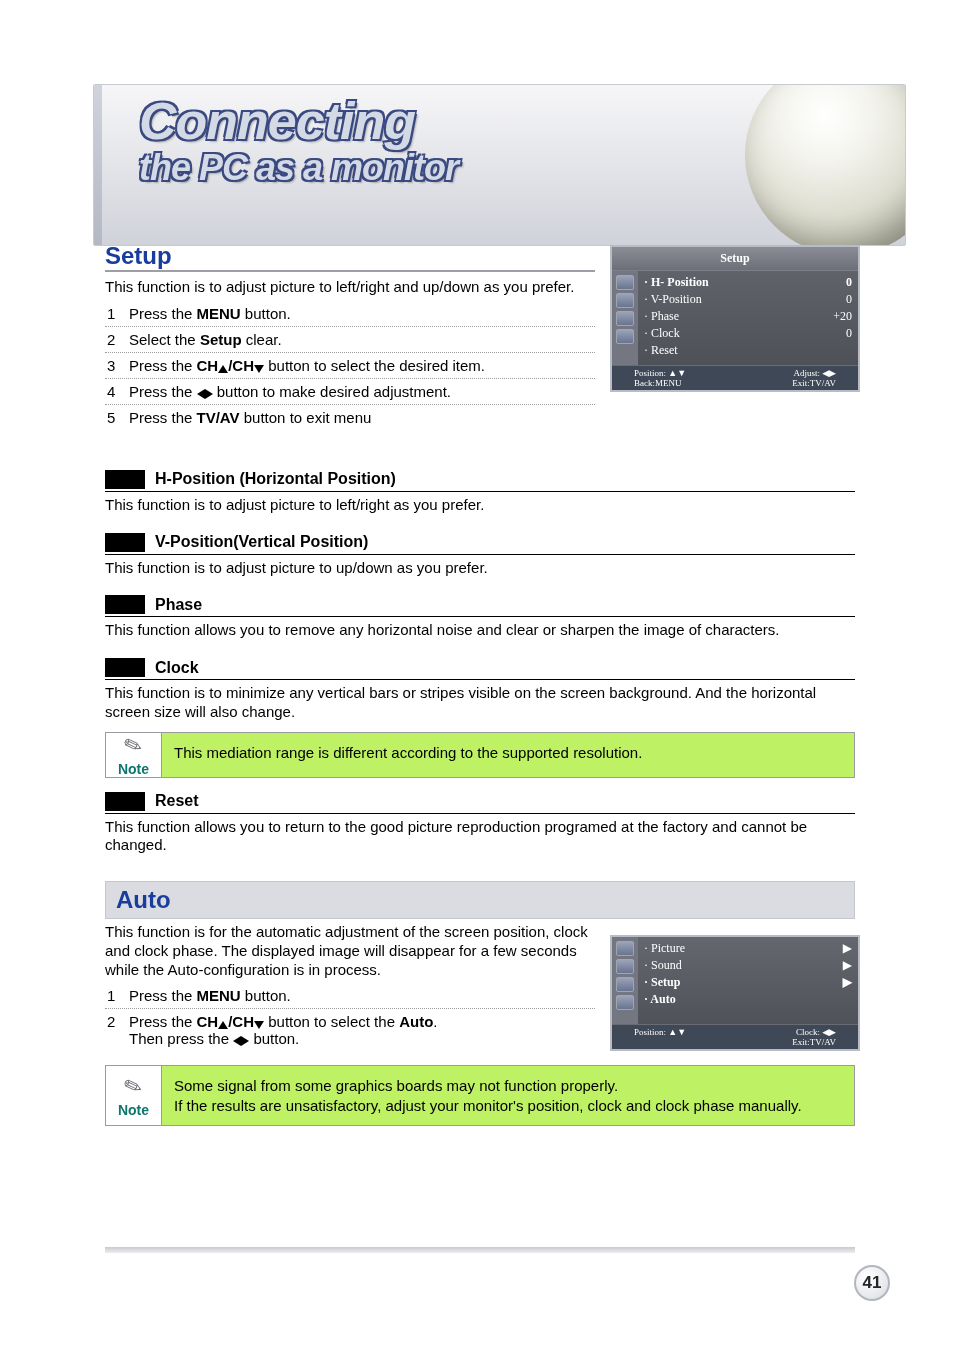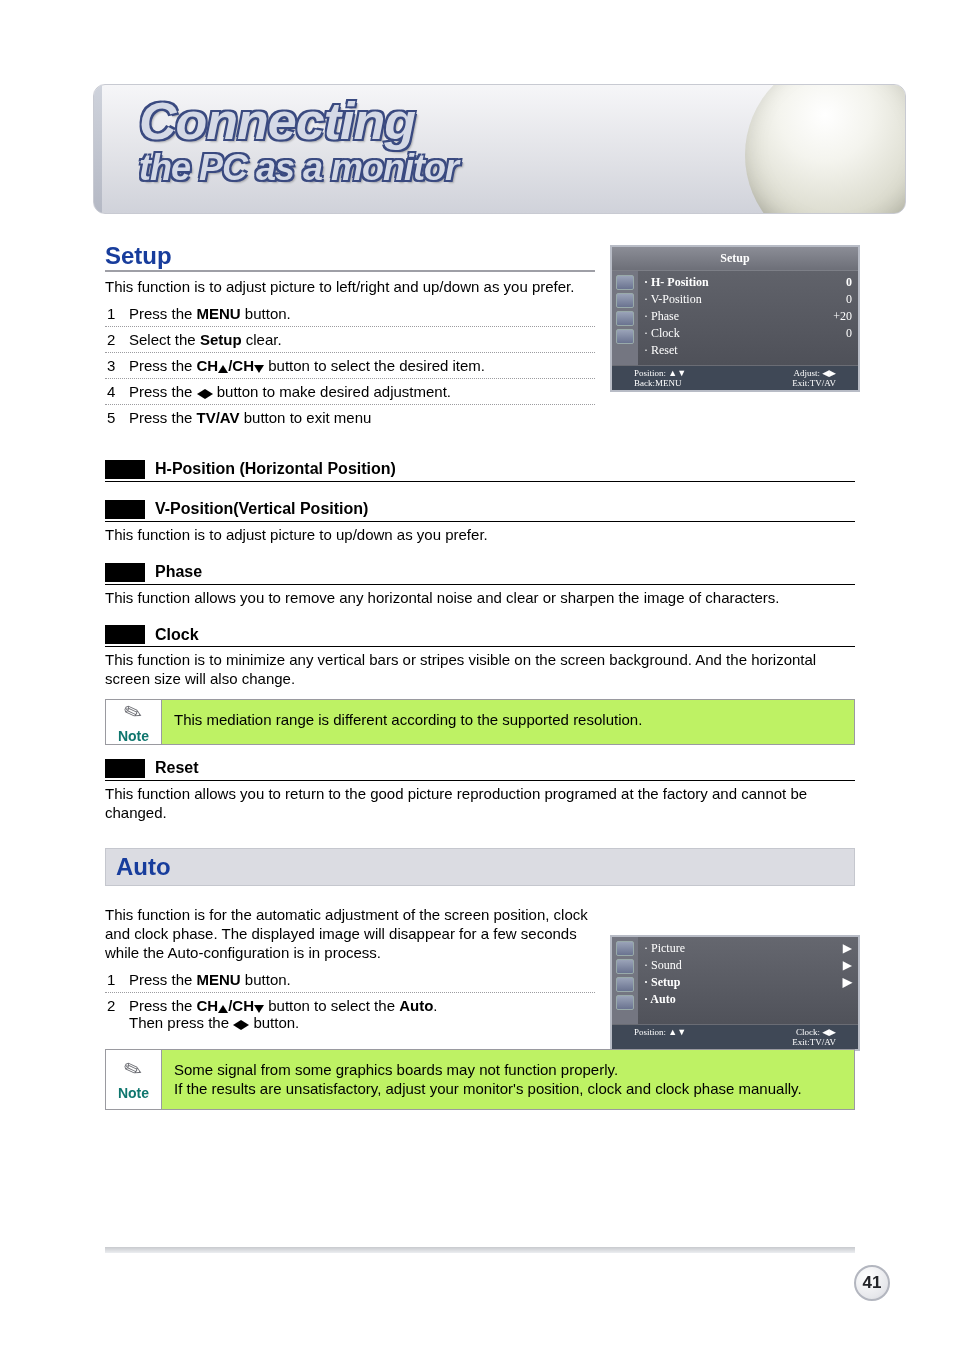--- a/index.html
+++ b/index.html
@@ -1,20 +1,20 @@
 <!DOCTYPE html>
 <html><head>
 <meta charset="utf-8">
 <style>
   * { box-sizing: border-box; margin: 0; padding: 0; }
   html, body { width: 954px; height: 1355px; background: #fff; font-family: Arial, Helvetica, sans-serif; color: #000; }
   .page { position: relative; width: 954px; height: 1355px; background: #fff; }
 
   
-  .hero-bar { position: absolute; left: 93px; right: 48px; top: 84px; height: 130px; background: linear-gradient(#f6f6f8,#e0e1e6 60%,#d0d2da); border: 1px solid #c8cad2; border-radius: 12px; overflow: hidden; }
+  .hero-bar { position: absolute; left: 93px; right: 48px; top: 84px; height: 162px; background: linear-gradient(#f6f6f8,#e0e1e6 60%,#d0d2da); border: 1px solid #c8cad2; border-radius: 2px; overflow: hidden; }
   .hero-edge { position: absolute; left: 0; top: 0; width: 8px; height: 100%; background: linear-gradient(#cfd3dc,#b4b8c4); }
   .hero-title-1 { position: absolute; left: 45px; top: 6px; font-style: italic; font-weight: 900; font-size: 52px; color: #d4d9e6; text-shadow: -2px -2px 0 #3a4a80, 2px -2px 0 #3a4a80, -2px 2px 0 #3a4a80, 2px 2px 0 #3a4a80, 3px 3px 2px rgba(0,0,0,.25); letter-spacing: -1px; }
   .hero-title-2 { position: absolute; left: 45px; top: 62px; font-style: italic; font-weight: 900; font-size: 36px; color: #d4d9e6; text-shadow: -2px -2px 0 #3a4a80, 2px -2px 0 #3a4a80, -2px 2px 0 #3a4a80, 2px 2px 0 #3a4a80, 3px 3px 2px rgba(0,0,0,.25); letter-spacing: -1px; white-space: nowrap; }
   .flower-ph { position: absolute; right: -40px; top: -30px; width: 200px; height: 200px; border-radius: 50%; background: radial-gradient(circle at 40% 30%, #fff 0%, #f4f4ee 25%, #dcdccf 55%, #b9baa8 80%, #8e907d 100%); box-shadow: inset -10px -10px 30px rgba(0,0,0,.25); }
 
   .content { position: absolute; left: 105px; top: 242px; width: 750px; }
 
   .blue { color: #183d9c; }
   .gray-title-bar { background: #dbdce2; padding: 4px 8px 4px 10px; border: 1px solid #c5c7ce; }
   .sec-head { font-size: 24px; font-weight: bold; border-bottom: 2px solid #9e9fa6; margin-bottom: 6px; }
@@ -161,24 +161,25 @@
     <div class="intro" style="width:490px;">This function is to adjust picture to left/right and up/down as you prefer.</div>
 
     <ol class="steps" style="width:490px;">
       <li><span class="num">1</span><span>Press the </span><b>MENU</b><span> button.</span></li>
       <li><span class="num">2</span><span>Select the </span><b>Setup</b><span> clear.</span></li>
       <li><span class="num">3</span><span>Press the </span><b>CH<span class="tri-u"></span>/CH<span class="tri-d"></span></b><span> button to select the desired item.</span></li>
       <li><span class="num">4</span><span>Press the </span><b><span class="tri-l"></span><span class="tri-r"></span></b><span> button to make desired adjustment.</span></li>
       <li><span class="num">5</span><span>Press the </span><b>TV/AV</b><span> button to exit menu</span></li>
     </ol>
 
-    <div class="sub-head" style="margin-top:30px;">
+    <div class="sub-head" style="margin-top:40px;">
         <span class="sq"></span>
         <span class="sub-label">H-Position (Horizontal Position)</span>
       </div>
+    <div class="sub-body">This function is to adjust picture to left/right as you prefer.</div>
 
     <div class="sub-head">
         <span class="sq"></span>
         <span class="sub-label">V-Position(Vertical Position)</span>
       </div>
     <div class="sub-body">This function is to adjust picture to up/down as you prefer.</div>
 
     <div class="sub-head">
         <span class="sq"></span>
         <span class="sub-label">Phase</span>
@@ -201,21 +202,21 @@
 
     <div class="sub-head" style="margin-top:14px;">
         <span class="sq"></span>
         <span class="sub-label">Reset</span>
       </div>
     <div class="sub-body">This function allows you to return to the good picture reproduction programed at the factory and cannot be changed.</div>
 
     <div class="gray-title-bar" style="margin-top:26px;">
       <div class="sec-head blue" style="border-bottom:none; margin:0; font-size:24px;">Auto</div>
     </div>
-    <div class="intro" style="margin-top:20px; width:490px;">This function is for the automatic adjustment of the screen position, clock and clock phase. The displayed image will disappear for a few seconds while the Auto-configuration is in process.</div>
+    <div class="intro" style="margin-top:4px; width:490px;">This function is for the automatic adjustment of the screen position, clock and clock phase. The displayed image will disappear for a few seconds while the Auto-configuration is in process.</div>
 
     <ol class="steps" style="width:490px;">
       <li><span class="num">1</span><span>Press the </span><b>MENU</b><span> button.</span></li>
       <li><span class="num">2</span><span>Press the </span><b>CH<span class="tri-u"></span>/CH<span class="tri-d"></span></b><span> button to select the </span><b>Auto</b><span>.</span><br><span>Then press the <span class="tri-l"></span><span class="tri-r"></span> button.</span></li>
     </ol>
 
     <div class="note-box" style="margin-top:14px;">
       <div class="note-side">
         <span class="pencil">✎</span>
         <span class="note-word">Note</span>

